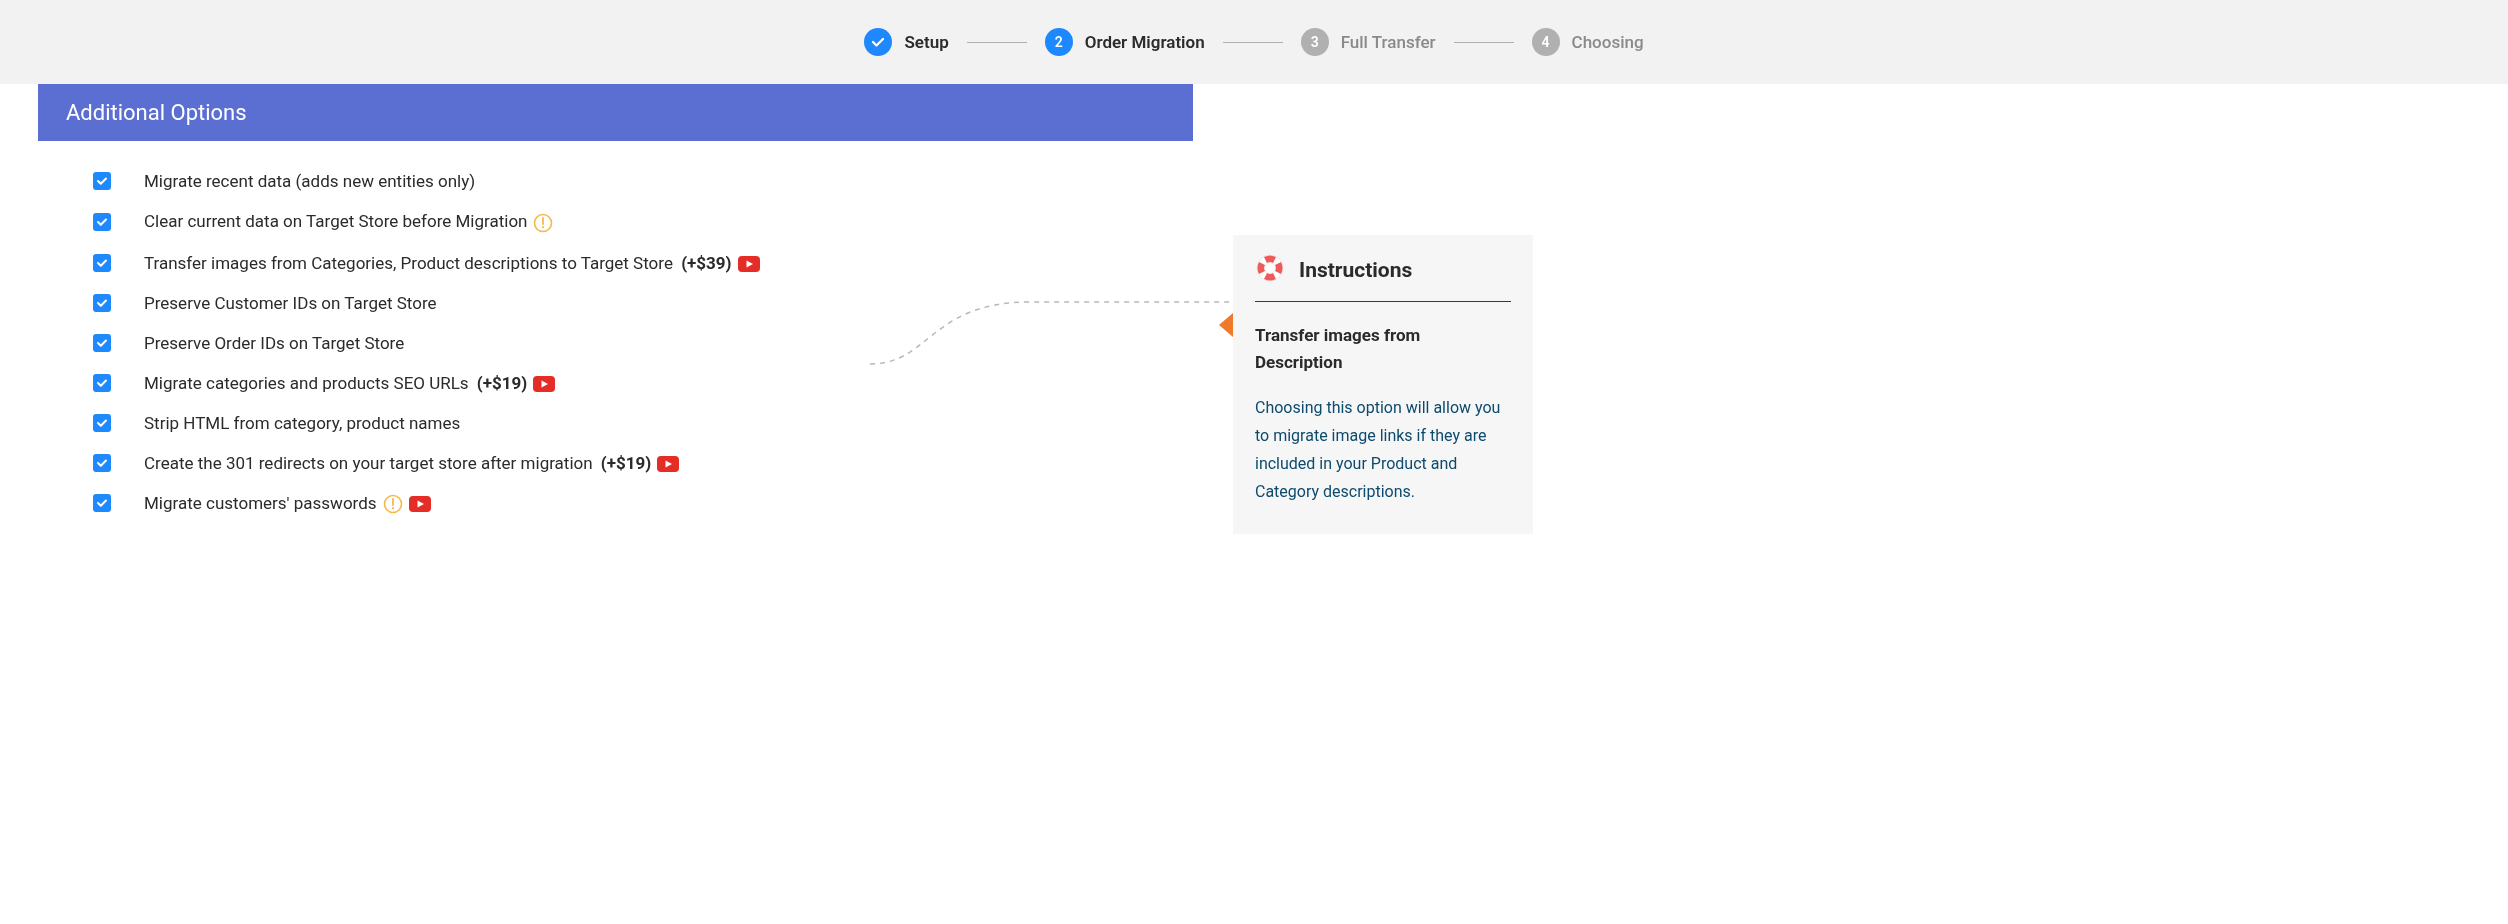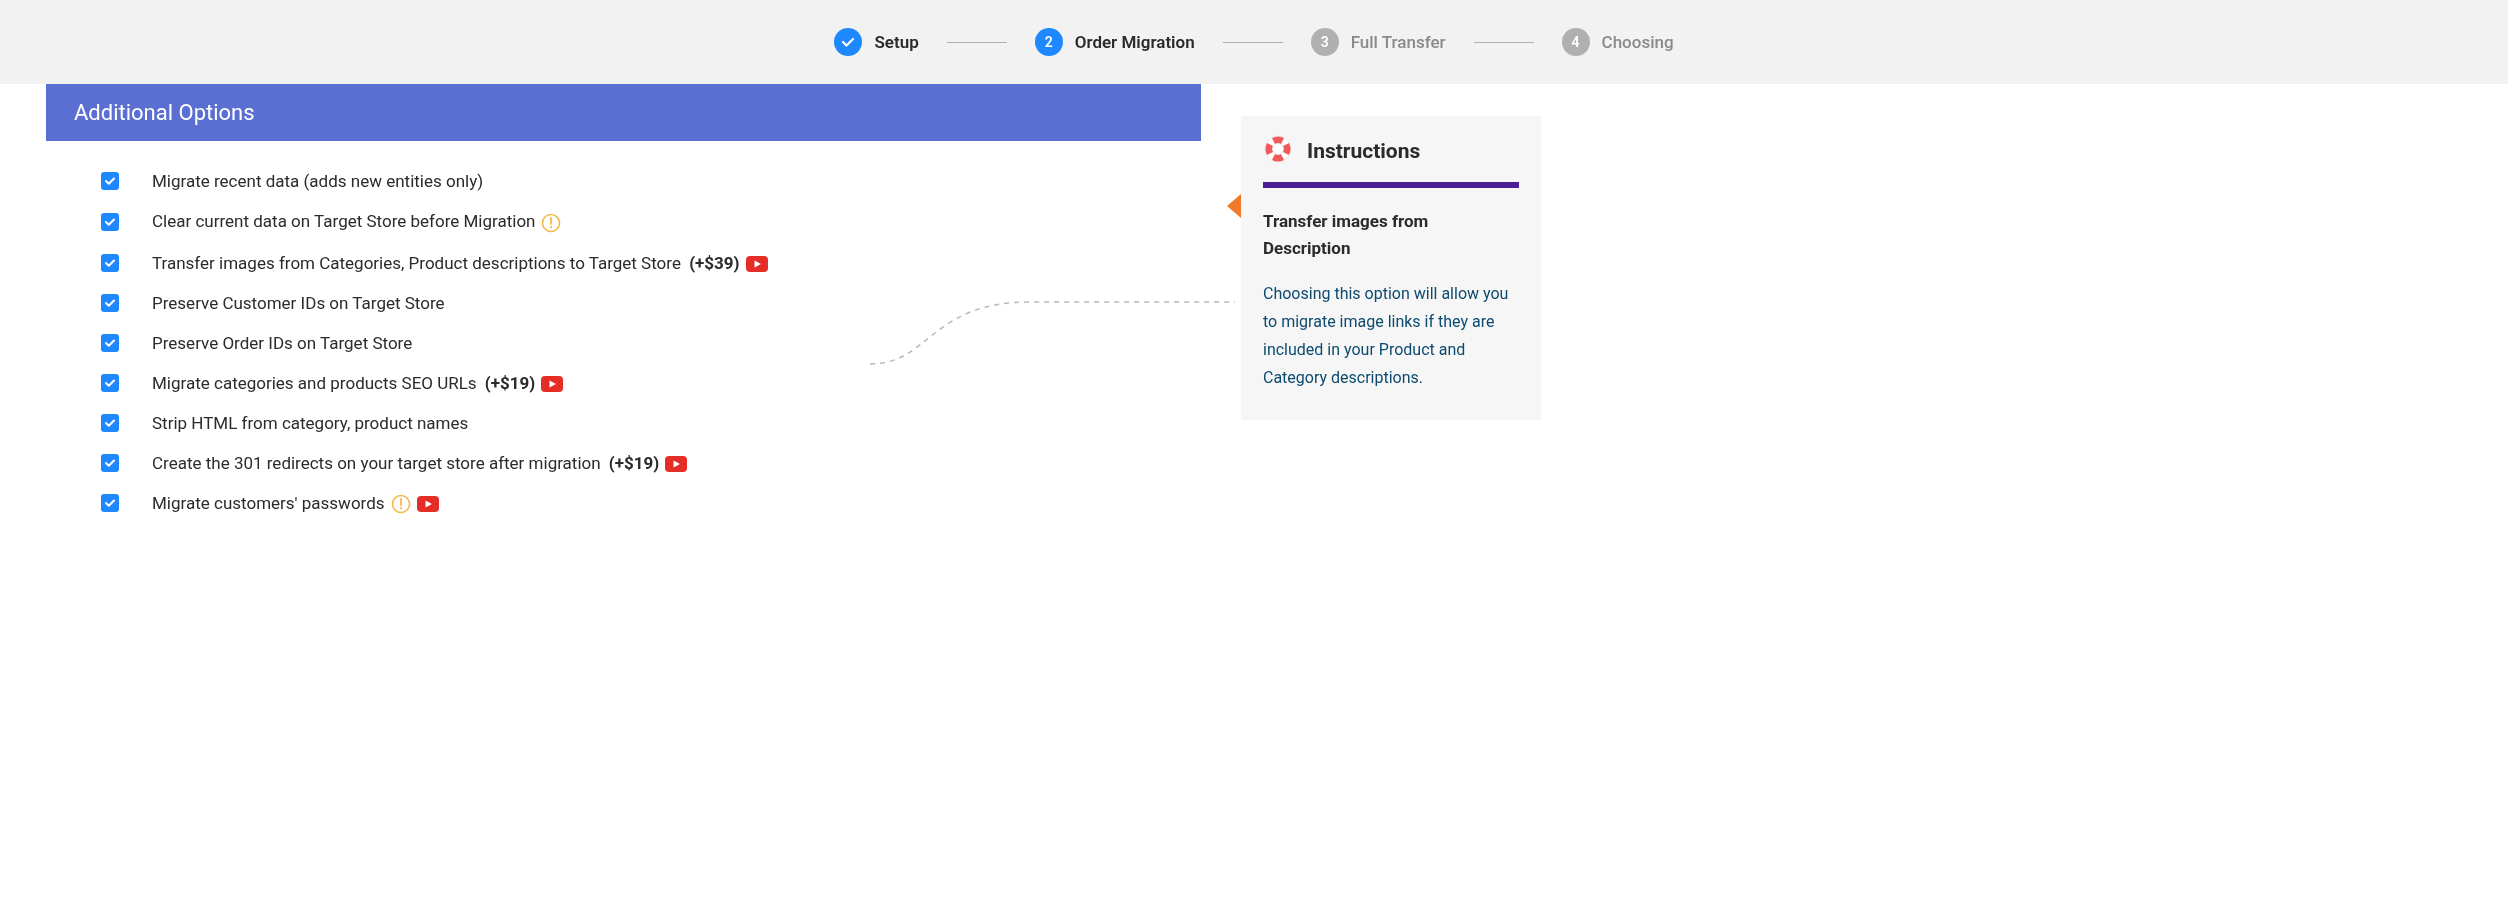--- a/index.html
+++ b/index.html
@@ -9,21 +9,21 @@
     color: #333;
   }
 
   
   .stepper-bar {
     background: #f2f2f2;
     padding: 28px 0;
     display: flex;
     justify-content: center;
     align-items: center;
-    gap: 28px;
+    gap: 18px;
     text-align: right;
   }
   .step {
     display: flex;
     align-items: center;
     gap: 12px;
   }
   .step-circle {
     width: 28px;
     height: 28px;
@@ -42,23 +42,23 @@
   .step-label.pending { color: #8a8a8a; font-weight: 500; }
   .step-connector {
     width: 60px;
     height: 1px;
     background: #b0b0b0;
   }
 
   
   .content {
     display: flex;
-    align-items: flex-start;
+    align-items: flex-end;
     gap: 40px;
-    padding: 0 0 40px 16px;
+    padding: 0 0 40px 8px;
     position: relative;
   }
   .main-col {
     flex: 0 0 1155px;
     max-width: 1155px;
     margin-left: 30px;
   }
   .section-header {
     background: #5b6fd3;
     color: #fff;
@@ -102,21 +102,21 @@
   .instructions-card {
     background: #f6f6f6;
     padding: 18px 22px 28px 22px;
     position: relative;
   }
   .instructions-card .card-header {
     display: flex;
     align-items: center;
     gap: 14px;
     padding-bottom: 14px;
-    border-bottom: 6px solid #4c1d95;
+    border-bottom: 1px solid #4c1d95;
     margin-bottom: 20px;
   }
   .card-title { font-size: 21px; font-weight: 700; color: #2b2b2b; }
   .inst-title { font-size: 17px; font-weight: 700; color: #2b2b2b; line-height: 1.6; margin-bottom: 18px; }
   .inst-body { font-size: 16px; color: #0c4a6e; line-height: 1.75; }
 
   .pointer-arrow {
     position: absolute;
     left: -14px;
     top: 78px;

